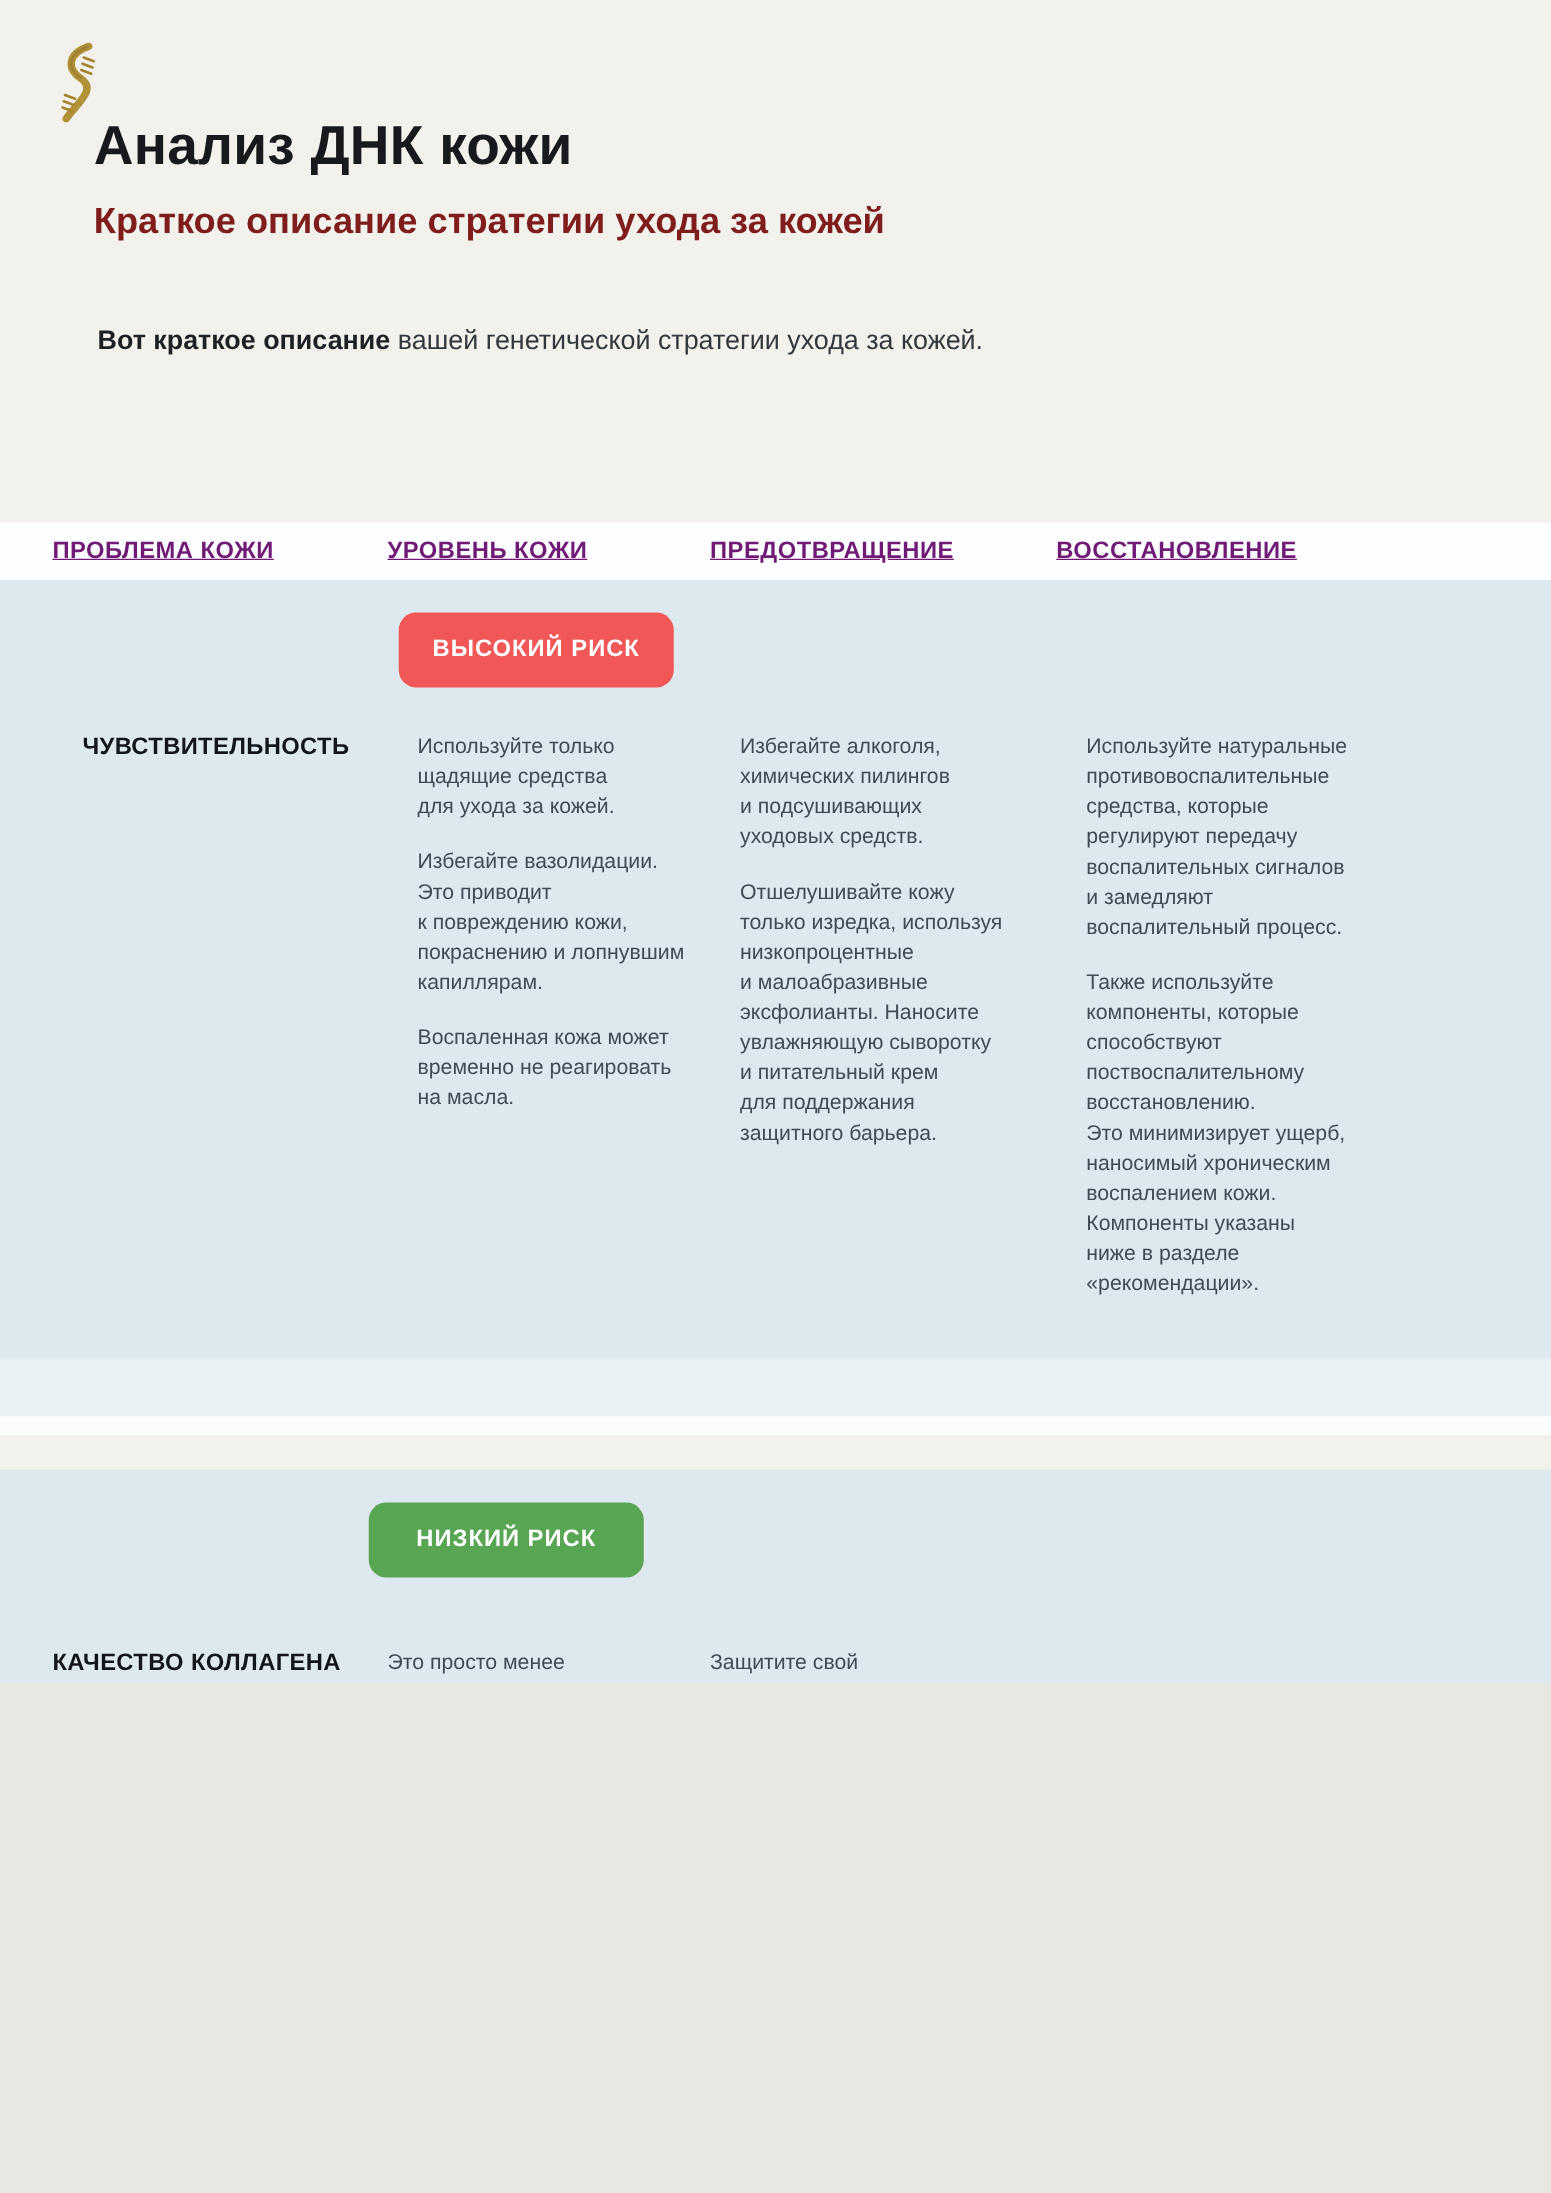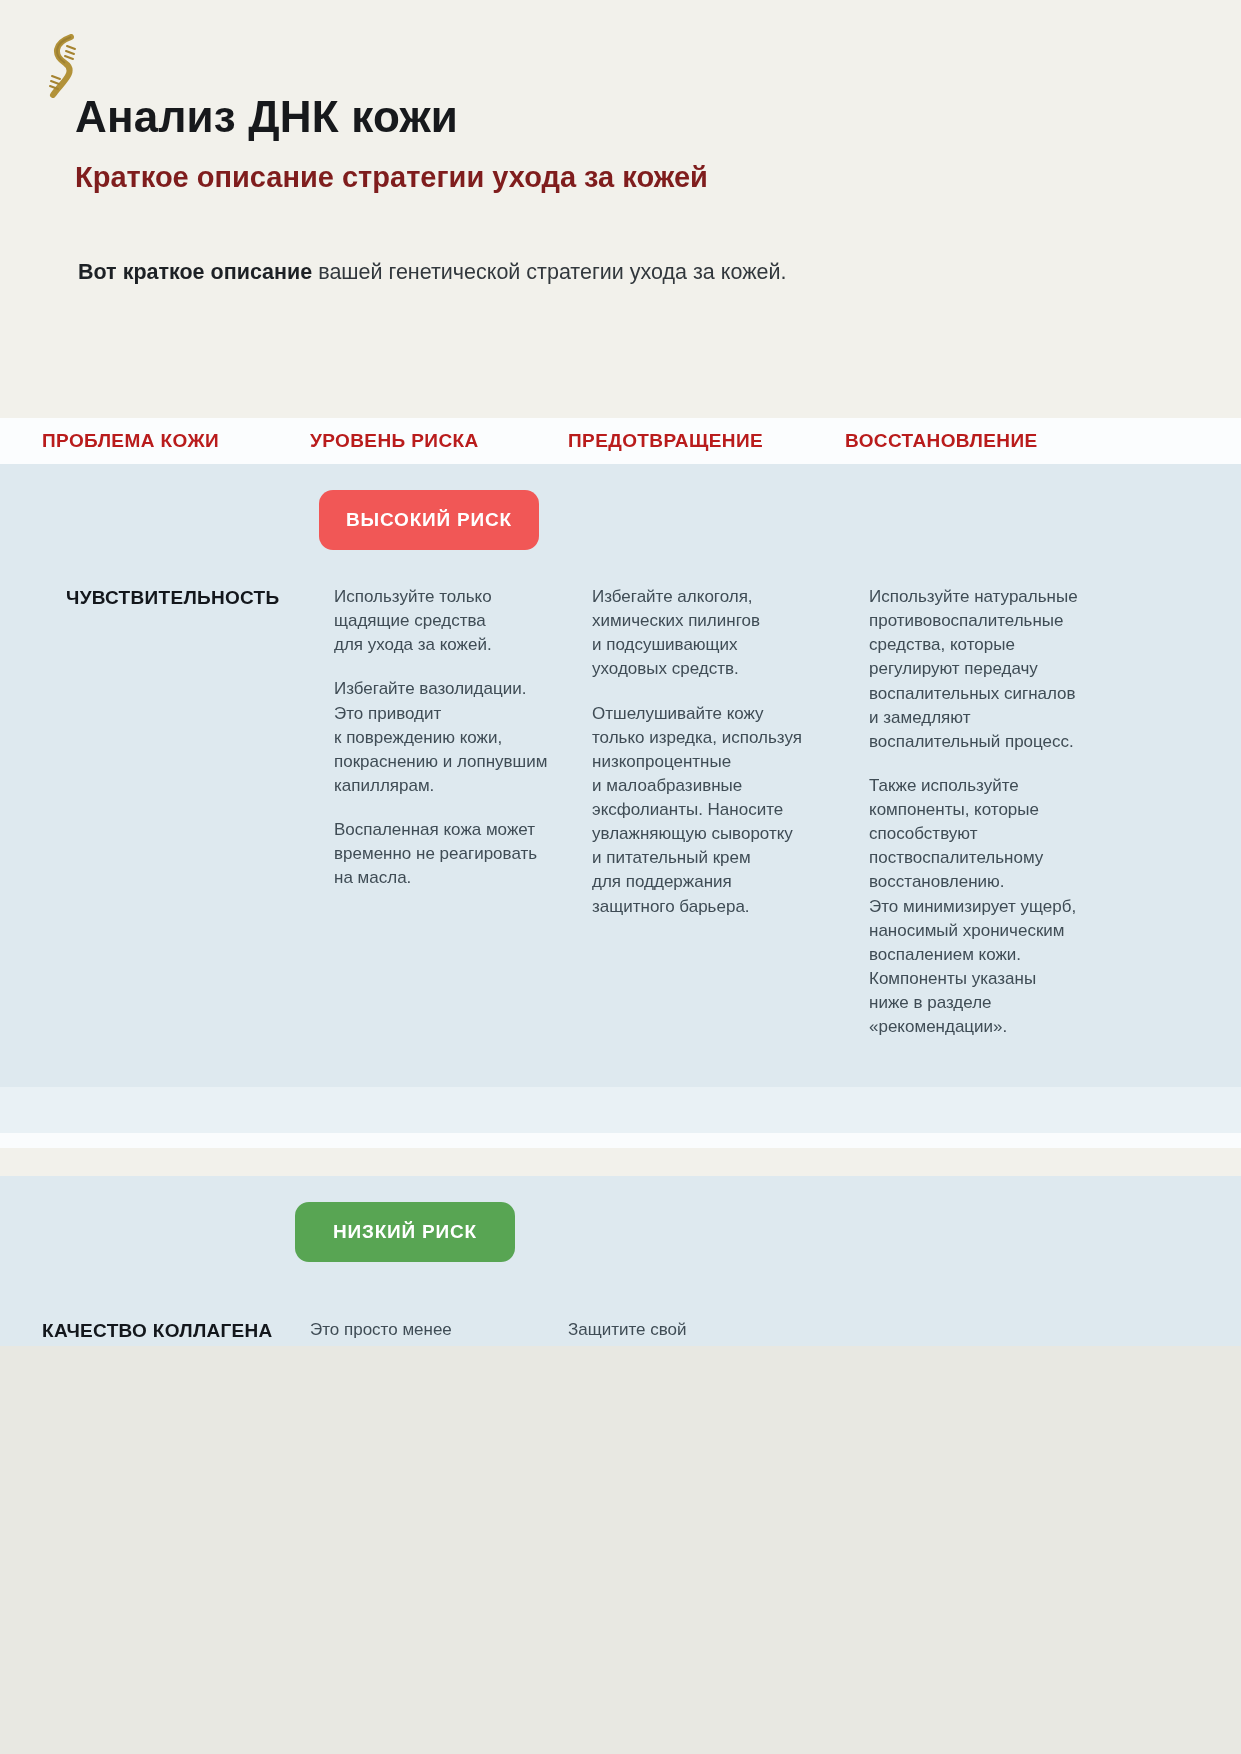--- a/index.html
+++ b/index.html
@@ -42,21 +42,21 @@
     padding-left:42px;
   }
 
   .band{position:absolute;left:0;width:100%;box-sizing:border-box;}
   .thead{
     top:418px;height:46px;background:#FBFDFE;
     display:flex;align-items:center;
   }
   .thead .grid{width:100%;}
   .th{
-    font-size:19px;font-weight:700;color:#b91c1c;letter-spacing:.4px;
+    font-size:19px;font-weight:700;color:#701a75;letter-spacing:.4px;text-decoration:underline;
   }
 
   .section{background:#DEE9EF;}
   .section-high{top:464px;height:623px;padding-left:24px;}
   .section-low{top:1176px;height:507px;}
   .substrip{top:1087px;height:46px;background:#E9F1F5;}
   .whitegap{top:1133px;height:15px;background:#FAFCFD;}
 
   .badge-row{margin-top:26px;}
   .badge{
@@ -111,21 +111,21 @@
 
   <h1 class="page-title">Анализ ДНК кожи</h1>
   <h2 class="page-subtitle">Краткое описание стратегии ухода за кожей</h2>
 
   <p class="intro intro-1"><b>Вот краткое описание</b><span class="pre"> вашей генетической стратегии ухода за кожей.</span></p>
 
 
   <div class="band thead">
     <div class="grid">
       <span class="th">ПРОБЛЕМА КОЖИ</span>
-      <span class="th">УРОВЕНЬ РИСКА</span>
+      <span class="th">УРОВЕНЬ КОЖИ</span>
       <span class="th">ПРЕДОТВРАЩЕНИЕ</span>
       <span class="th">ВОССТАНОВЛЕНИЕ</span>
     </div>
   </div>
 
   <section class="band section section-high">
     <div class="grid badge-row">
       <div></div>
       <div>
           <div class="badge badge-red">ВЫСОКИЙ РИСК</div>

